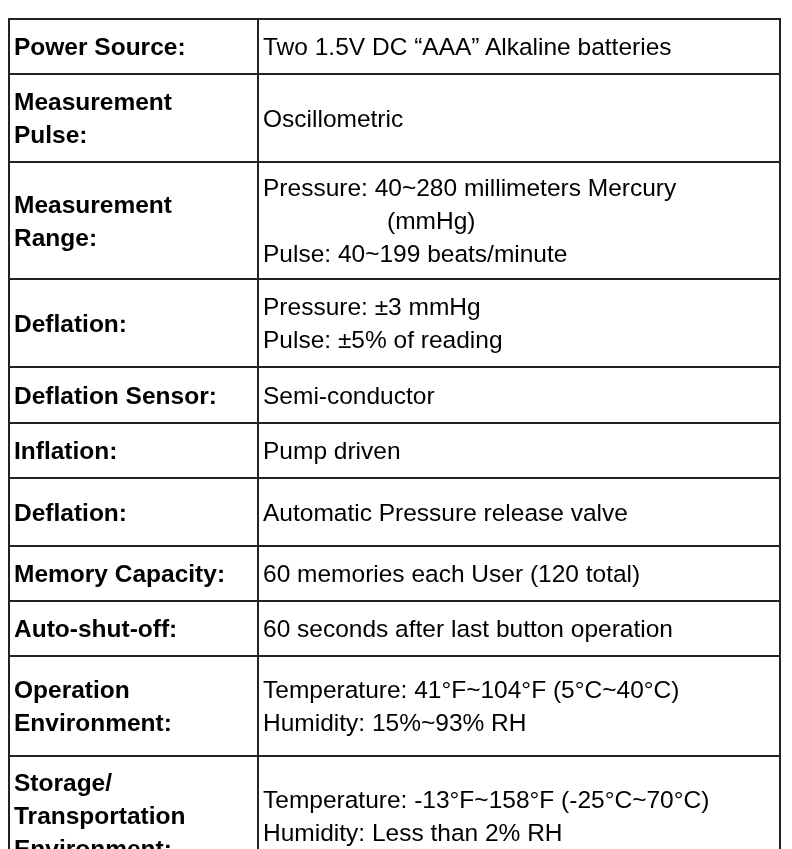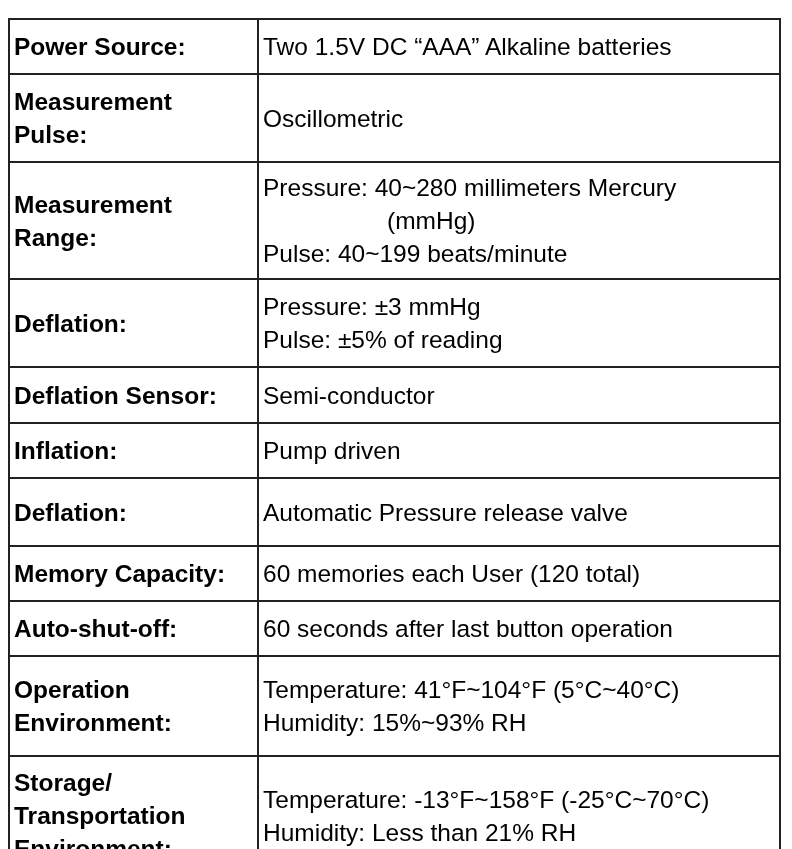--- a/index.html
+++ b/index.html
@@ -104,17 +104,17 @@
         </td>
     </tr>
     <tr style="height:119px">
       <td class="label">
           <span class="line">Storage/</span>
           <span class="line">Transportation</span>
           <span class="line">Environment:</span>
         </td>
       <td class="value">
           <span class="line">Temperature:  -13°F~158°F (-25°C~70°C)</span>
-          <span class="line">Humidity:  Less than 21% RH</span>
+          <span class="line">Humidity:  Less than 2% RH</span>
         </td>
     </tr>
   </tbody>
 </table>
 
 </body></html>

